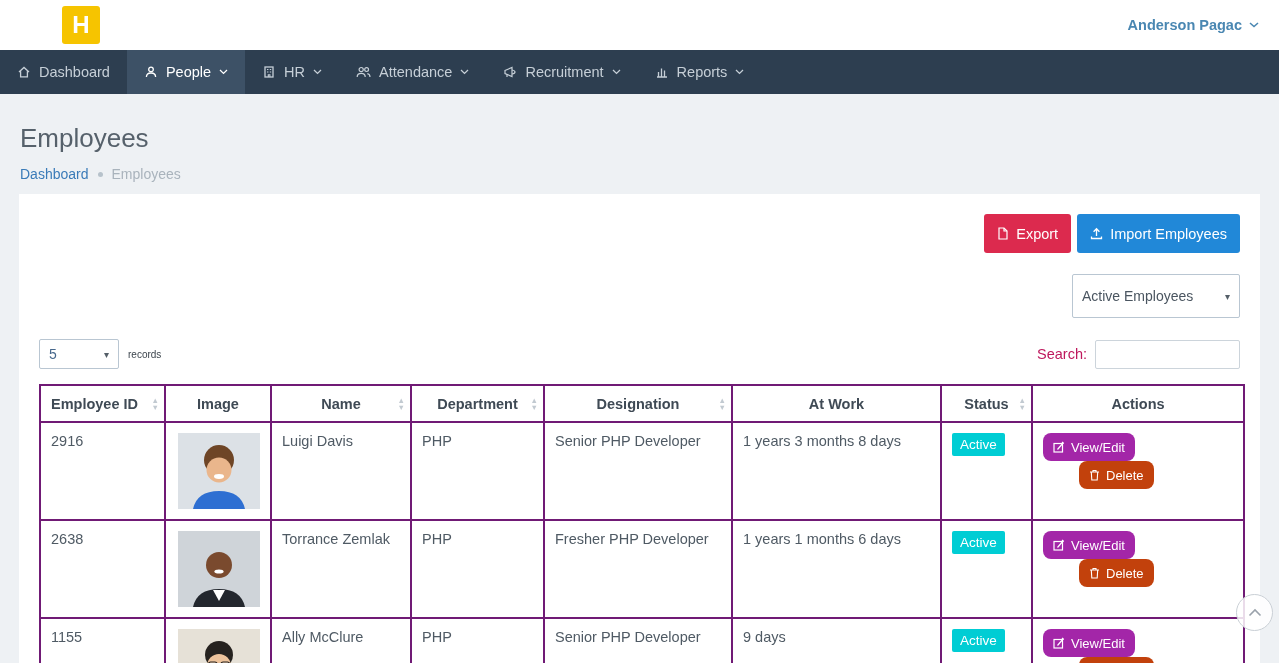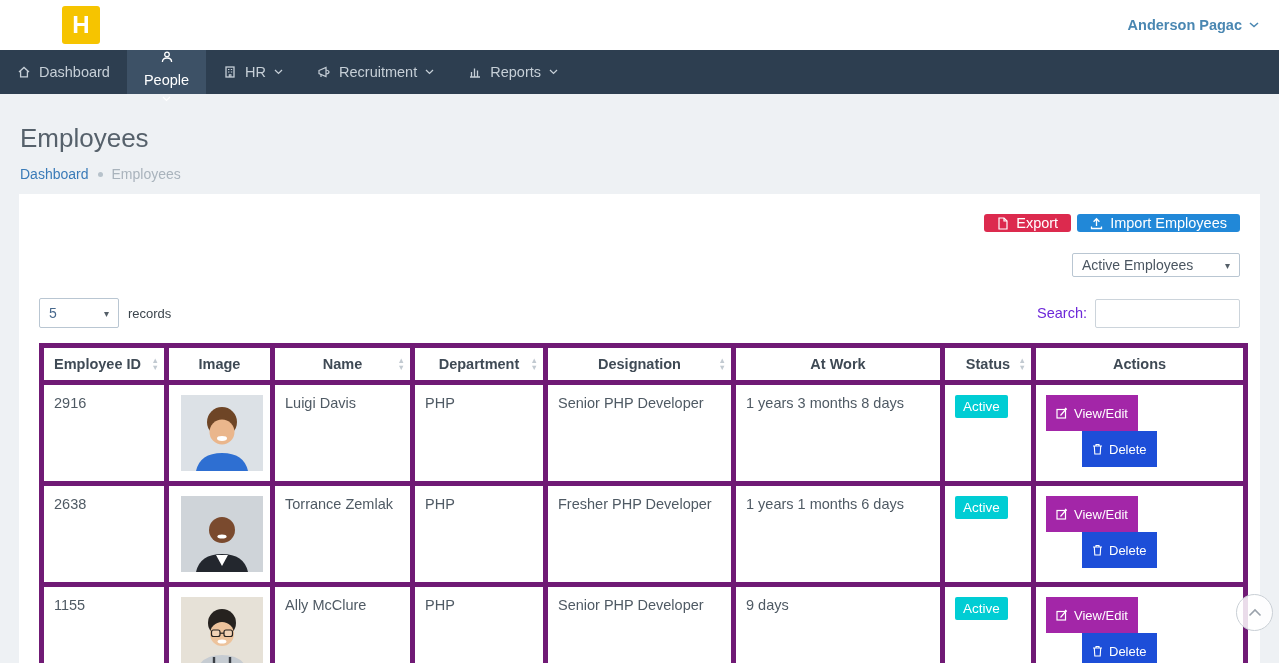--- a/index.html
+++ b/index.html
@@ -22,83 +22,83 @@
   .user-menu {
     display:flex; align-items:center; gap:7px;
     color:#4a87b2; font-size:14.5px; font-weight:bold; cursor:pointer;justify-content:space-between;
   }
   
   .navbar { height:44px; background:#2d3e50; display:flex; }
   .nav-item {
     display:flex; align-items:center; gap:8px; padding:0 17px;
     color:#c6cfd7; font-size:14.5px; cursor:pointer; white-space:nowrap;
   }
-  .nav-item.active { background:#3d5166; color:#fff;flex-direction:column; }
+  .nav-item.active { background:#3d5166; color:#fff; }
   .nav-item svg { flex:0 0 auto; }
   
   .page-head { padding:23px 20px 0 20px; }
   .page-title { margin:6px 0 0 0; font-size:26px; font-weight:400; color:#56616b; }
   .breadcrumb { margin-top:12px; font-size:14px; display:flex; align-items:center; gap:9px; }
   .breadcrumb .crumb-link { color:#3a7bb8; text-decoration:none; cursor:pointer; }
   .breadcrumb .crumb-dot { width:5px; height:5px; border-radius:50%; background:#b7c2cb; display:inline-block; }
   .breadcrumb .crumb-current { color:#a9b3bc; }
   
   .card { margin:12px 19px 0 19px; background:#fff; padding:20px; min-height:620px; }
   .btn-row { display:flex; justify-content:flex-end; gap:6px; }
   .btn {
-    display:inline-flex; align-items:center; gap:7px; height:18px;
+    display:inline-flex; align-items:center; gap:7px; height:39px;
     padding:0 13px; border:none; border-radius:3px; color:#fff;
     font-size:14.5px; cursor:pointer; font-family:inherit;
   }
   .btn-export { background:#dc2a4e; }
   .btn-import { background:#2188d8; }
   .filter-row { display:flex; justify-content:flex-end; margin-top:21px; }
   .select {
-    height:24px; border:1px solid #b9c6d2; border-radius:2px; background:#fff;
+    height:44px; border:1px solid #b9c6d2; border-radius:2px; background:#fff;
     display:flex; align-items:center; justify-content:space-between;
     padding:0 9px; font-size:14px; color:#4a5560; cursor:pointer;
   }
   .select .arrow { font-size:10px; color:#555f68; margin-left:8px; }
   .select-status { width:168px; }
   .select-records { width:80px; height:30px; color:#47688c; }
   .controls-row { display:flex; justify-content:space-between; align-items:center; margin-top:21px; }
   .controls-left { display:flex; align-items:center; gap:9px; }
-  .records-label { font-size:13px; color:#3c454d; }
+  .records-label { font-size:10px; color:#3c454d; }
   .controls-right { display:flex; align-items:center; gap:8px; }
-  .search-label { font-size:14.5px; color:#6d28d9;margin-left:32px; }
+  .search-label { font-size:14.5px; color:#be185d;margin-left:32px; }
   .search-input {
     width:145px; height:29px; border:1px solid #ccd4db; border-radius:2px;
     padding:0 8px; font-size:14px; font-family:inherit; color:#4f5a64;
   }
   
   table { border-collapse:collapse; width:100%; margin-top:15px; table-layout:fixed; }
-  th, td { border:5px solid #701a75; }
+  th, td { border:2px solid #701a75; }
   th {
     height:37px; font-size:14.5px; color:#3f4a55; font-weight:bold;
     text-align:center; position:relative; cursor:pointer; padding:0 6px;
   }
   th.th-first { text-align:left; padding-left:10px; }
   .sort {
     position:absolute; right:5px; top:50%; transform:translateY(-50%);
     display:flex; flex-direction:column; font-size:7.5px; line-height:7px; color:#c2cad1;
   }
   td { height:97px; vertical-align:top; padding:10px; font-size:14.5px; color:#4f5a64; }
   td.cell-image { padding:10px 12px; }
   .avatar { width:82px; height:76px; display:block; }
   .badge-active {
     display:inline-block; background:#00cdd4; color:#fff; font-size:13.5px;
     padding:4px 8px; border-radius:2px;
   }
   .btn-sm {
-    display:inline-flex; align-items:center; gap:6px; height:36px; padding:0 10px;
-    border:none; border-radius:0; color:#fff; font-size:13px; cursor:pointer;
+    display:inline-flex; align-items:center; gap:6px; height:28px; padding:0 10px;
+    border:none; border-radius:8px; color:#fff; font-size:13px; cursor:pointer;
     font-family:inherit;
   }
   .btn-view { background:#a326a8; margin-right:9px; }
-  .btn-delete { background:#1d4ed8;margin-left:36px; }
+  .btn-delete { background:#c2410c;margin-left:36px; }
   
   .scroll-top {
     position:fixed; right:6px; bottom:32px; width:37px; height:37px;
     border-radius:50%; border:1px solid #c9cfd5; background:rgba(255,255,255,0.85);
     display:flex; align-items:center; justify-content:center; cursor:pointer;
   }
 </style>
 </head>
 <body>
 
@@ -130,20 +130,32 @@
     <svg width="9" height="6" viewBox="0 0 9 6">
         <path d="M1 1 L4.5 4.4 L8 1" fill="none" stroke="currentColor" stroke-width="1.3"></path>
       </svg>
   </div>
   <div class="nav-item">
     <svg width="14" height="14" viewBox="0 0 14 14">
         <rect x="3" y="2" width="8" height="10" fill="none" stroke="currentColor" stroke-width="1.3"></rect>
         <path d="M5 4.5 h1.4 M7.8 4.5 h1.4 M5 7 h1.4 M7.8 7 h1.4 M6.3 12 v-2.3 h1.6 V12" fill="none" stroke="currentColor" stroke-width="1.1"></path>
       </svg>
     <span>HR</span>
+    <svg width="9" height="6" viewBox="0 0 9 6">
+        <path d="M1 1 L4.5 4.4 L8 1" fill="none" stroke="currentColor" stroke-width="1.3"></path>
+      </svg>
+  </div>
+  <div class="nav-item">
+    <svg width="15" height="14" viewBox="0 0 15 14">
+        <circle cx="5.2" cy="4.6" r="2.1" fill="none" stroke="currentColor" stroke-width="1.2"></circle>
+        <path d="M1.2 12 q0-3.6 4-3.6 q4 0 4 3.6" fill="none" stroke="currentColor" stroke-width="1.2"></path>
+        <circle cx="10.6" cy="4.6" r="1.9" fill="none" stroke="currentColor" stroke-width="1.2"></circle>
+        <path d="M11.3 8.6 q2.7 0.4 2.7 3.4" fill="none" stroke="currentColor" stroke-width="1.2"></path>
+      </svg>
+    <span>Attendance</span>
     <svg width="9" height="6" viewBox="0 0 9 6">
         <path d="M1 1 L4.5 4.4 L8 1" fill="none" stroke="currentColor" stroke-width="1.3"></path>
       </svg>
   </div>
   <div class="nav-item">
     <svg width="14" height="14" viewBox="0 0 14 14">
         <path d="M2 5.5 L9 2.5 V11.5 L2 8.5 Z" fill="none" stroke="currentColor" stroke-width="1.2"></path>
         <path d="M9 5 q3 0.5 3 2 q0 1.5-3 2 M4 9 v3" fill="none" stroke="currentColor" stroke-width="1.2"></path>
       </svg>
     <span>Recruitment</span>

